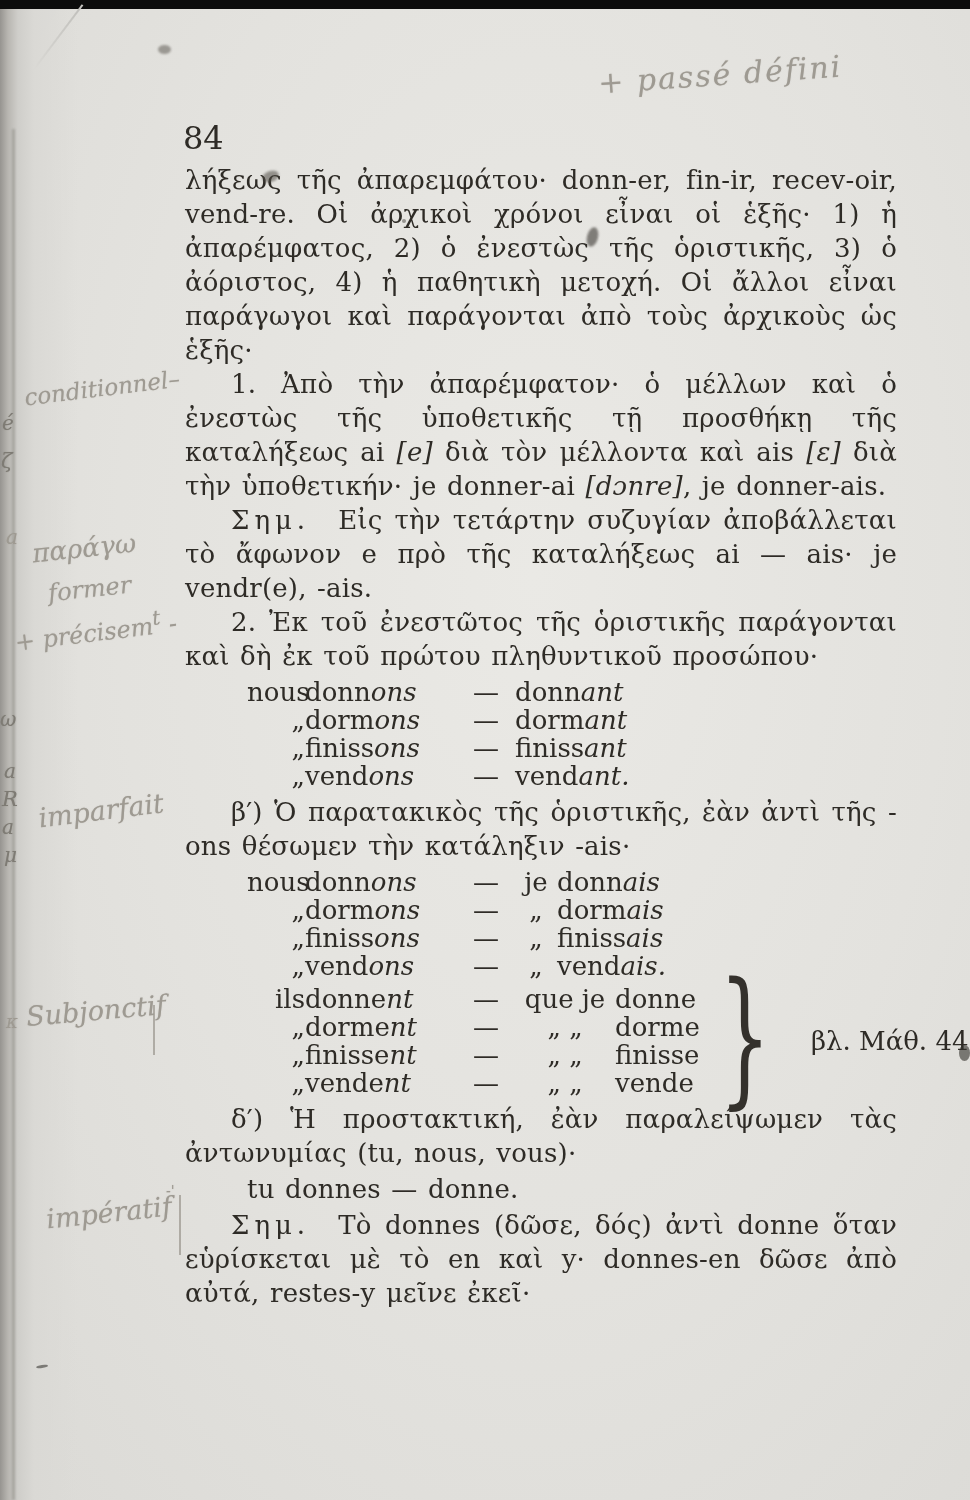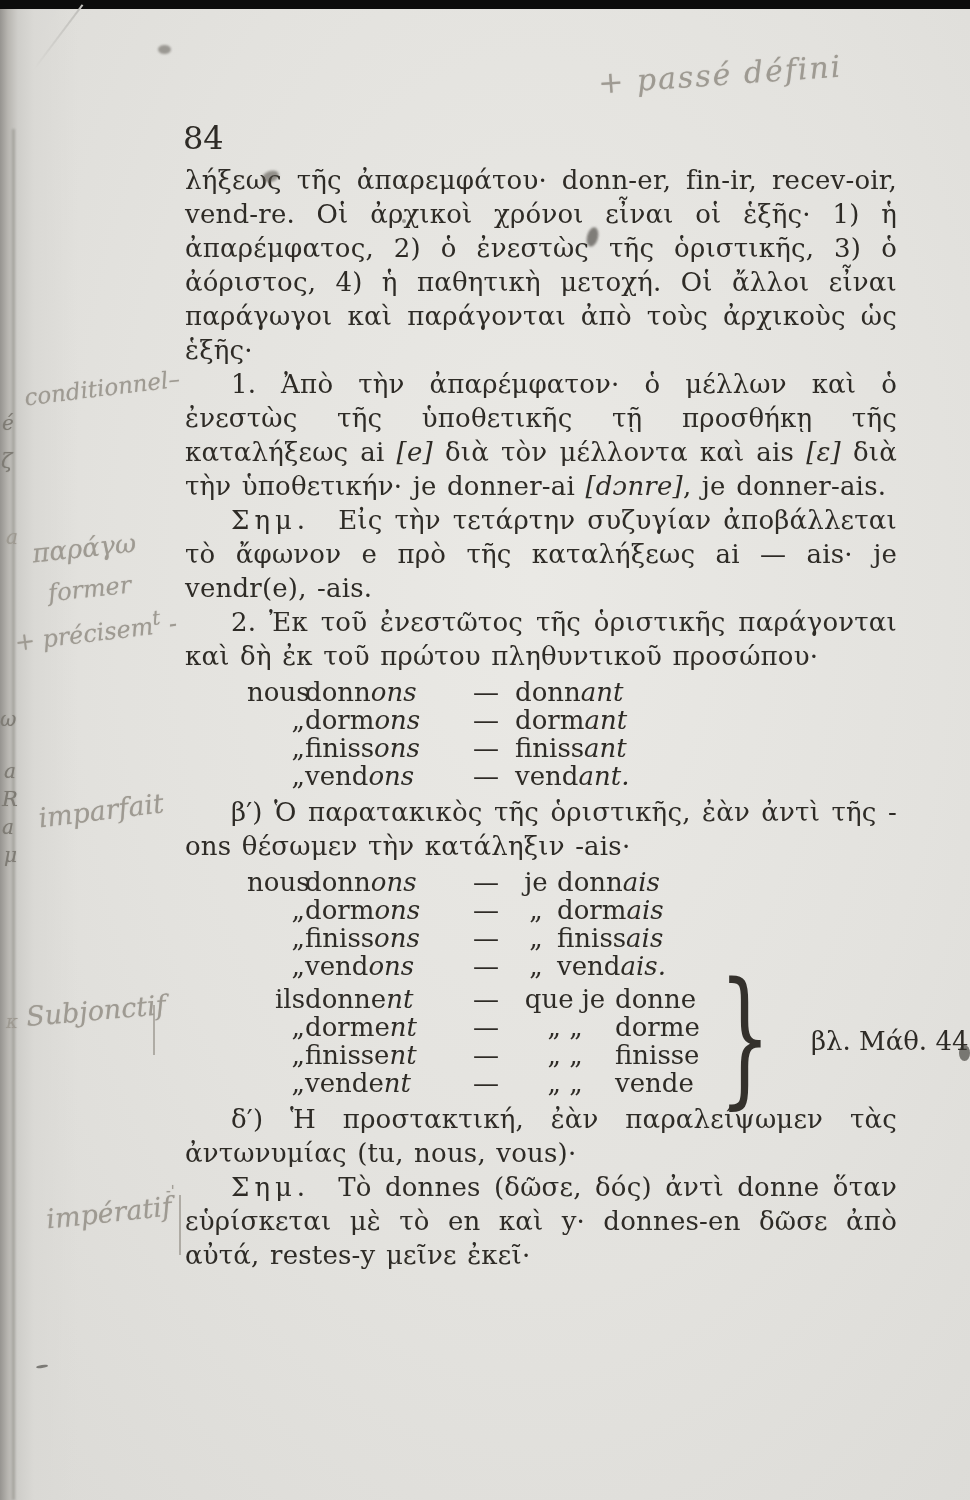--- a/index.html
+++ b/index.html
@@ -188,20 +188,21 @@
             <span class="c-d">—</span>
             <span class="c-l2w">„ „</span>
             <span>vende</span>
           </div>
         <span class="brace">}</span>
         <span class="see-note">βλ. Μάθ. 44.</span>
       </div>
 
       <p class="indent"><span>δ′) Ἡ προστακτική, ἐὰν παραλείψωμεν τὰς ἀντωνυμίας (tu, nous, vous)·</span></p>
 
+      <p class="tu-line"><span>tu donnes — donne.</span></p>
 
       <p class="indent"><span class="sperr">Σημ.</span><span class="lbl-gap">Τὸ donnes (δῶσε, δός) ἀντὶ donne ὅταν εὑρίσκεται μὲ τὸ en καὶ y· donnes-en δῶσε ἀπὸ αὐτά, restes-y μεῖνε ἐκεῖ·</span></p>
     </div>
 
     <div class="spot s1"></div>
     <div class="spot s2"></div>
     <div class="spot s3"></div>
     <div class="spot s4"></div>
     <div class="spot s5"></div>
     <div class="spot s6"></div>

